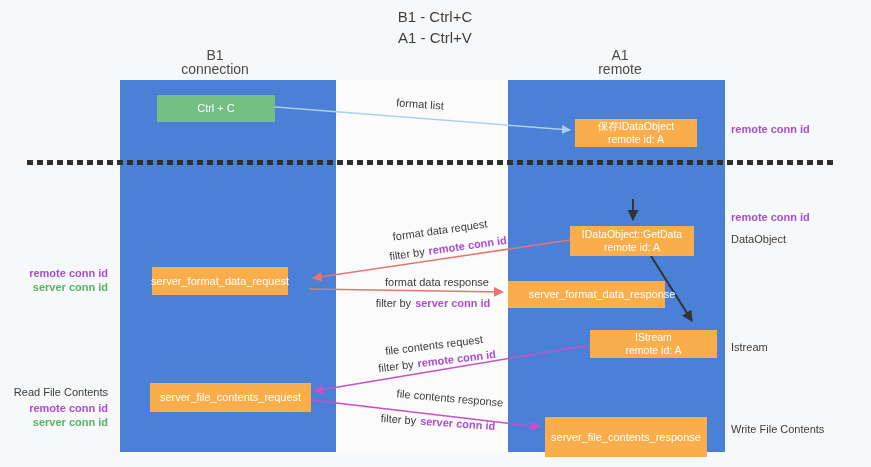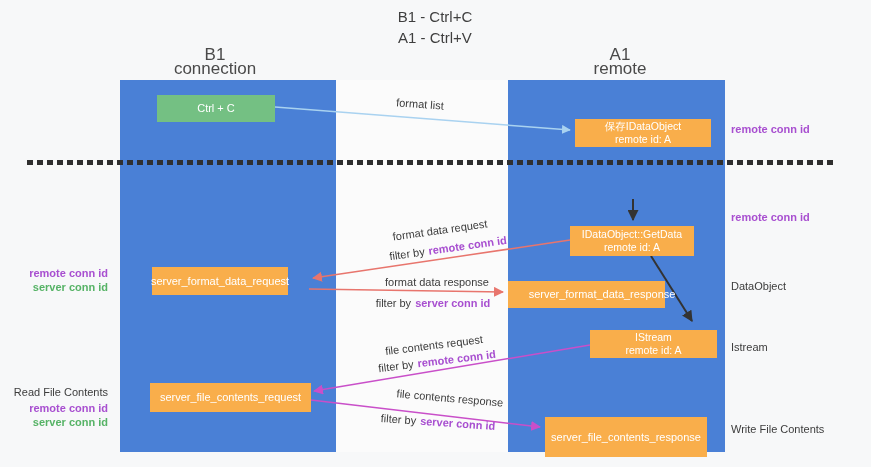--- a/index.html
+++ b/index.html
@@ -3,21 +3,21 @@
 <meta charset="utf-8">
 <style>
   * { margin: 0; padding: 0; box-sizing: border-box; }
   body { font-family: "Liberation Sans", "DejaVu Sans", sans-serif; background: #f7f8f9; }
   #stage {
     position: relative; width: 871px; height: 467px;
     background: #f7f8f9; overflow: hidden;
   }
   .title-block { position: absolute; left: 350px; top: 6px; width: 170px; text-align: center;
     font-size: 15px; color: #3f3f3f; line-height: 21px; }
-  .lane-header { position: absolute; text-align: center; font-size: 17px; color: #4a4a4a; line-height: 14px; }
+  .lane-header { position: absolute; text-align: center; font-size: 14px; color: #4a4a4a; line-height: 14px; }
   .lane { position: absolute; top: 80px; height: 372px; background: #4a80d6; z-index: 1; }
   .gap  { position: absolute; top: 80px; left: 336px; width: 172px; height: 372px; background: #fbfbfb; z-index: 1; }
   .dashed-line { position: absolute; left: 27px; top: 160px; width: 806px; height: 5px; z-index: 6;
     background: repeating-linear-gradient(90deg, #2f2f2f 0 6px, transparent 6px 10px); }
   .node { position: absolute; z-index: 10; display: flex; flex-direction: column;
     align-items: center; justify-content: center; color: #fff; text-align: center;
     font-size: 11px; line-height: 13px; }
   .node.orange { background: #f9ae4b; }
   .node.green  { background: #74c083; }
   .node .sub { font-size: 10.5px; }
@@ -75,21 +75,21 @@
     <line x1="651" y1="256" x2="692" y2="321" stroke="#333333" stroke-width="2" marker-end="url(#mBlack)"></line>
     <line x1="570" y1="240" x2="313" y2="278" stroke="#e8756d" stroke-width="1.5" marker-end="url(#mSalmon)"></line>
     <line x1="309" y1="289" x2="503" y2="292" stroke="#e8756d" stroke-width="1.5" marker-end="url(#mSalmon)"></line>
     <line x1="590" y1="345" x2="314" y2="391" stroke="#c94fc9" stroke-width="1.5" marker-end="url(#mMagenta)"></line>
     <line x1="311" y1="400" x2="540" y2="427" stroke="#c94fc9" stroke-width="1.5" marker-end="url(#mMagenta)"></line>
   </svg>
 
   <div class="node green" style="left:157px; top:95px; width:118px; height:27px;">
     <div>Ctrl + C</div>
   </div>
-  <div class="node orange" style="left:575px; top:119px; width:136px; height:28px;">
+  <div class="node orange" style="left:575px; top:119px; width:122px; height:28px;">
     <div class="sub">保存IDataObject</div>
     <div class="sub">remote id: A</div>
   </div>
   <div class="node orange" style="left:570px; top:226px; width:124px; height:30px;">
     <div class="sub">IDataObject::GetData</div>
     <div class="sub">remote id: A</div>
   </div>
   <div class="node orange" style="left:152px; top:267px; width:136px; height:28px;">
     <div>server_format_data_request</div>
   </div>
@@ -124,21 +124,21 @@
     <span>filter by</span><span class="conn-id">remote conn id</span>
   </div>
 
   <div class="flow-label ctr" style="left:450px; top:392px; transform:translateX(-50%) rotate(5deg);">file contents response</div>
   <div class="flow-label ctr" style="left:438px; top:416px; transform:translateX(-50%) rotate(4deg);">
     <span>filter by</span><span class="conn-id">server conn id</span>
   </div>
 
   <div class="side-label purple" style="left:731px; top:123px;">remote conn id</div>
   <div class="side-label purple" style="left:731px; top:211px;">remote conn id</div>
-  <div class="side-label" style="left:731px; top:233px;margin-top:47px;">DataObject</div>
+  <div class="side-label" style="left:731px; top:233px;">DataObject</div>
   <div class="side-label" style="left:731px; top:341px;">Istream</div>
   <div class="side-label" style="left:731px; top:423px;">Write File Contents</div>
 
   <div class="side-label purple left-col" style="top:267px;">remote conn id</div>
   <div class="side-label green left-col" style="top:281px;">server conn id</div>
   <div class="side-label left-col" style="top:386px;">Read File Contents</div>
   <div class="side-label purple left-col" style="top:402px;">remote conn id</div>
   <div class="side-label green left-col" style="top:416px;">server conn id</div>
 
 </div>

